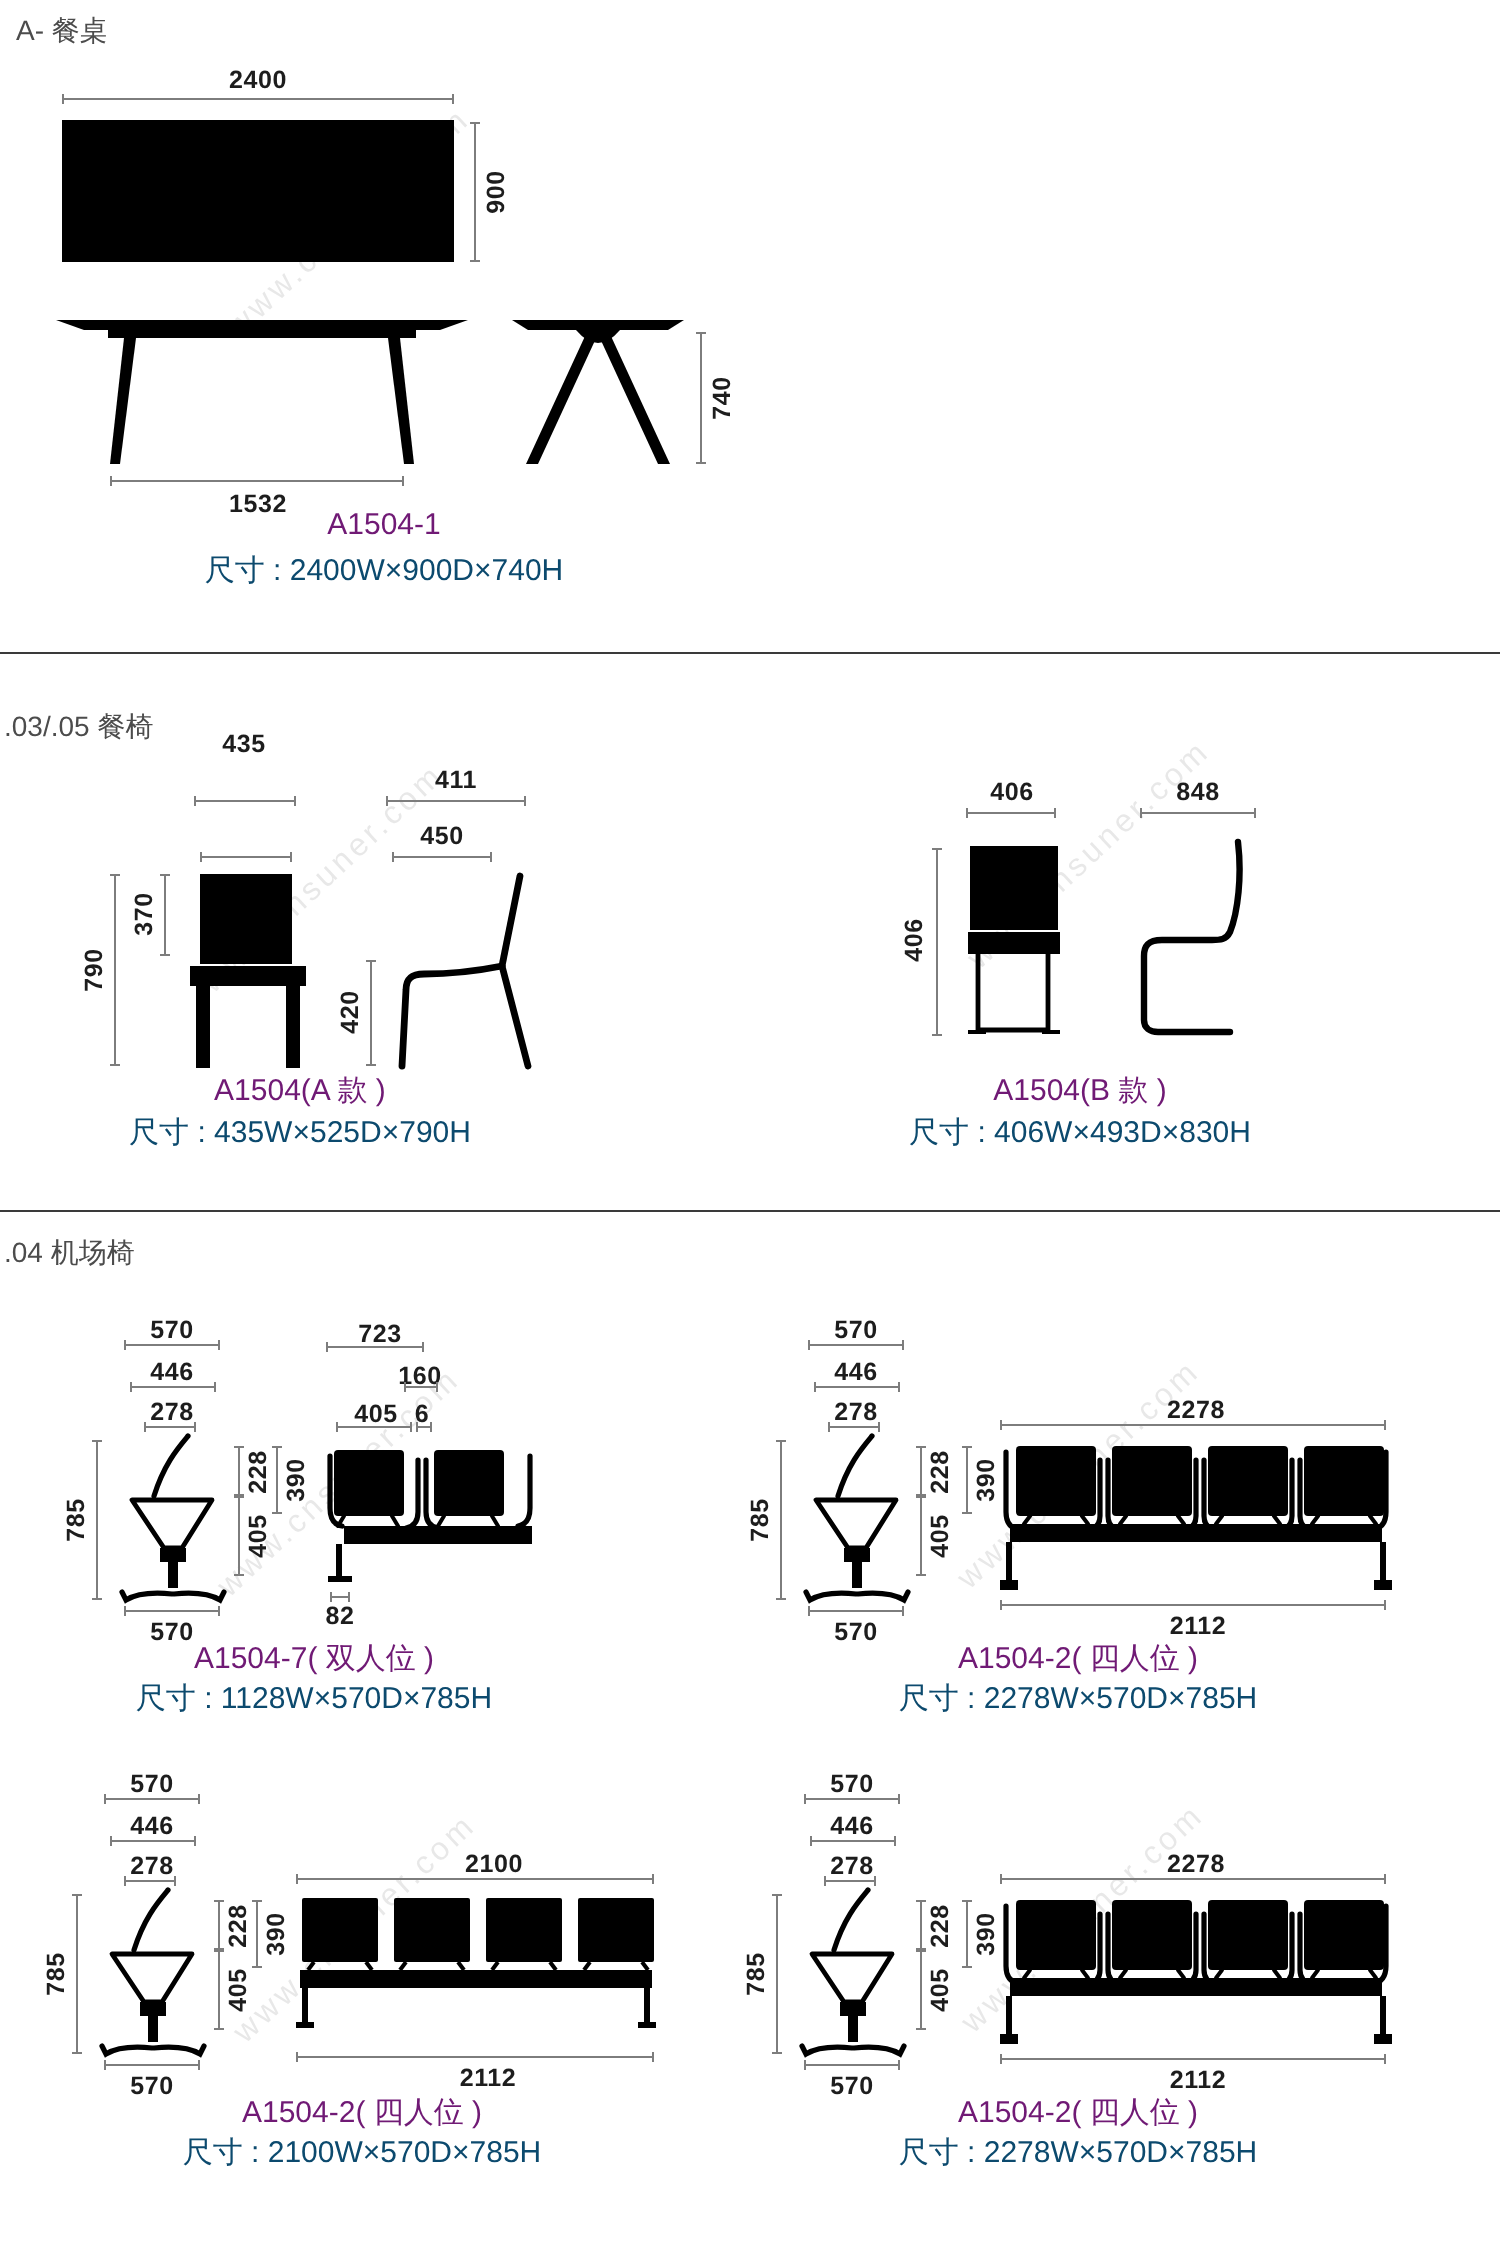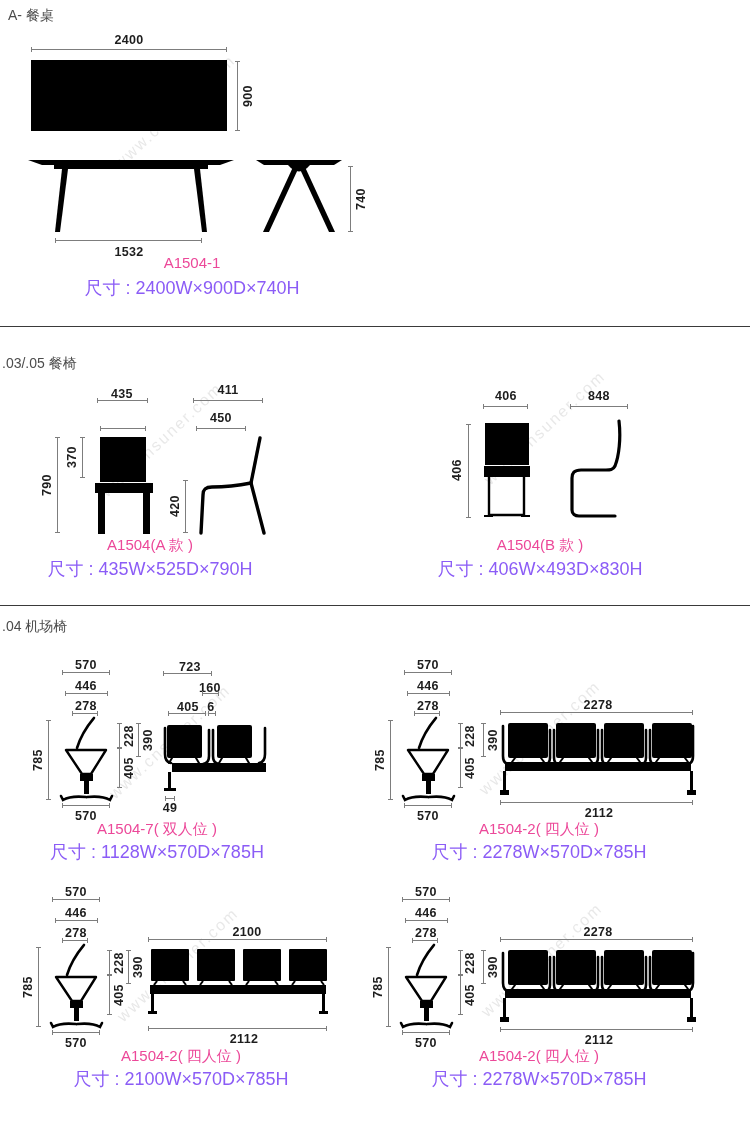--- a/index.html
+++ b/index.html
@@ -13,22 +13,22 @@
   .vlab{position:absolute;transform:translate(-50%,-50%) rotate(-90deg);font-size:12.5px;
         font-weight:600;color:#1d1d1d;white-space:nowrap;letter-spacing:.3px;}
   
   .lh{position:absolute;height:1px;background:#7d7d7d;}
   .lh::before,.lh::after{content:"";position:absolute;width:1px;height:5px;background:#7d7d7d;top:-2px;}
   .lh::before{left:0;} .lh::after{right:0;}
   .lv{position:absolute;width:1px;background:#7d7d7d;}
   .lv::before,.lv::after{content:"";position:absolute;height:1px;width:5px;background:#7d7d7d;left:-2px;}
   .lv::before{top:0;} .lv::after{bottom:0;}
   .blackrect{position:absolute;background:#000;}
-  .model{position:absolute;transform:translateX(-50%);font-size:15px;color:#ec4899;white-space:nowrap;}
-  .size{position:absolute;transform:translateX(-50%);font-size:18px;color:#8b5cf6;white-space:nowrap;}
+  .model{position:absolute;transform:translateX(-50%);font-size:15px;color:#701a75;white-space:nowrap;}
+  .size{position:absolute;transform:translateX(-50%);font-size:15px;color:#0c4a6e;white-space:nowrap;}
   .wm{position:absolute;transform:translate(-50%,-50%) rotate(-43deg);font-size:16px;
       color:rgba(90,90,90,0.14);letter-spacing:2px;white-space:nowrap;}
   svg{position:absolute;overflow:visible;}
 </style>
 </head>
 <body>
 
 <div class="page">
 
   <div class="wm" style="left:175px;top:112px">www.cnsuner.com</div>
@@ -67,21 +67,21 @@
   <div class="lv" style="left:350px;top:166px;height:66px"></div>
   <div class="vlab" style="left:361px;top:199px">740</div>
 
   <div class="model" style="left:192px;top:254px">A1504-1</div>
   <div class="size" style="left:192px;top:276px">尺寸 : 2400W×900D×740H</div>
 
   <div class="divider" style="top:326px"></div>
 
   <div class="sec-title" style="left:2px;top:355px">.03/.05 餐椅</div>
 
-  <div class="hlab" style="left:122px;top:387px">435</div>
+  <div class="hlab" style="left:122px;top:365px">435</div>
   <div class="lh" style="left:97px;top:400px;width:51px"></div>
   <div class="hlab" style="left:122px;top:435px">380</div>
   <div class="lh" style="left:100px;top:428px;width:46px"></div>
 
   <svg style="left:95px;top:436px" width="58" height="98" viewBox="0 0 58 98">
     <rect x="5" y="1" width="46" height="45" fill="#000"></rect>
     <rect x="0" y="47" width="58" height="10" fill="#000"></rect>
     <rect x="3" y="57" width="7" height="41" fill="#000"></rect>
     <rect x="48" y="57" width="7" height="41" fill="#000"></rect>
   </svg>
@@ -183,21 +183,21 @@
       <path d="M14,40 L11,45" stroke-width="2"></path>
       <path d="M38,40 L41,45" stroke-width="2"></path>
       <path d="M64,40 L61,45" stroke-width="2"></path>
       <path d="M88,40 L91,45" stroke-width="2"></path>
     </g>
     <rect x="14" y="45" width="94" height="9" fill="#000"></rect>
     <rect x="10" y="54" width="3" height="16" fill="#000"></rect>
     <rect x="6" y="70" width="12" height="3" fill="#000"></rect>
   </svg>
   <div class="lh" style="left:165px;top:798px;width:10px"></div>
-  <div class="hlab" style="left:170px;top:801px">49</div>
+  <div class="hlab" style="left:170px;top:801px">82</div>
 
   <div class="model" style="left:157px;top:820px">A1504-7( 双人位 )</div>
   <div class="size" style="left:157px;top:840px">尺寸 : 1128W×570D×785H</div>
 
   <div class="hlab" style="left:428px;top:658px">570</div>
   <div class="lh" style="left:404px;top:672px;width:48px"></div>
   <div class="hlab" style="left:428px;top:679px">446</div>
   <div class="lh" style="left:407px;top:693px;width:43px"></div>
   <div class="hlab" style="left:428px;top:699px">278</div>
   <div class="lh" style="left:414px;top:713px;width:26px"></div>

